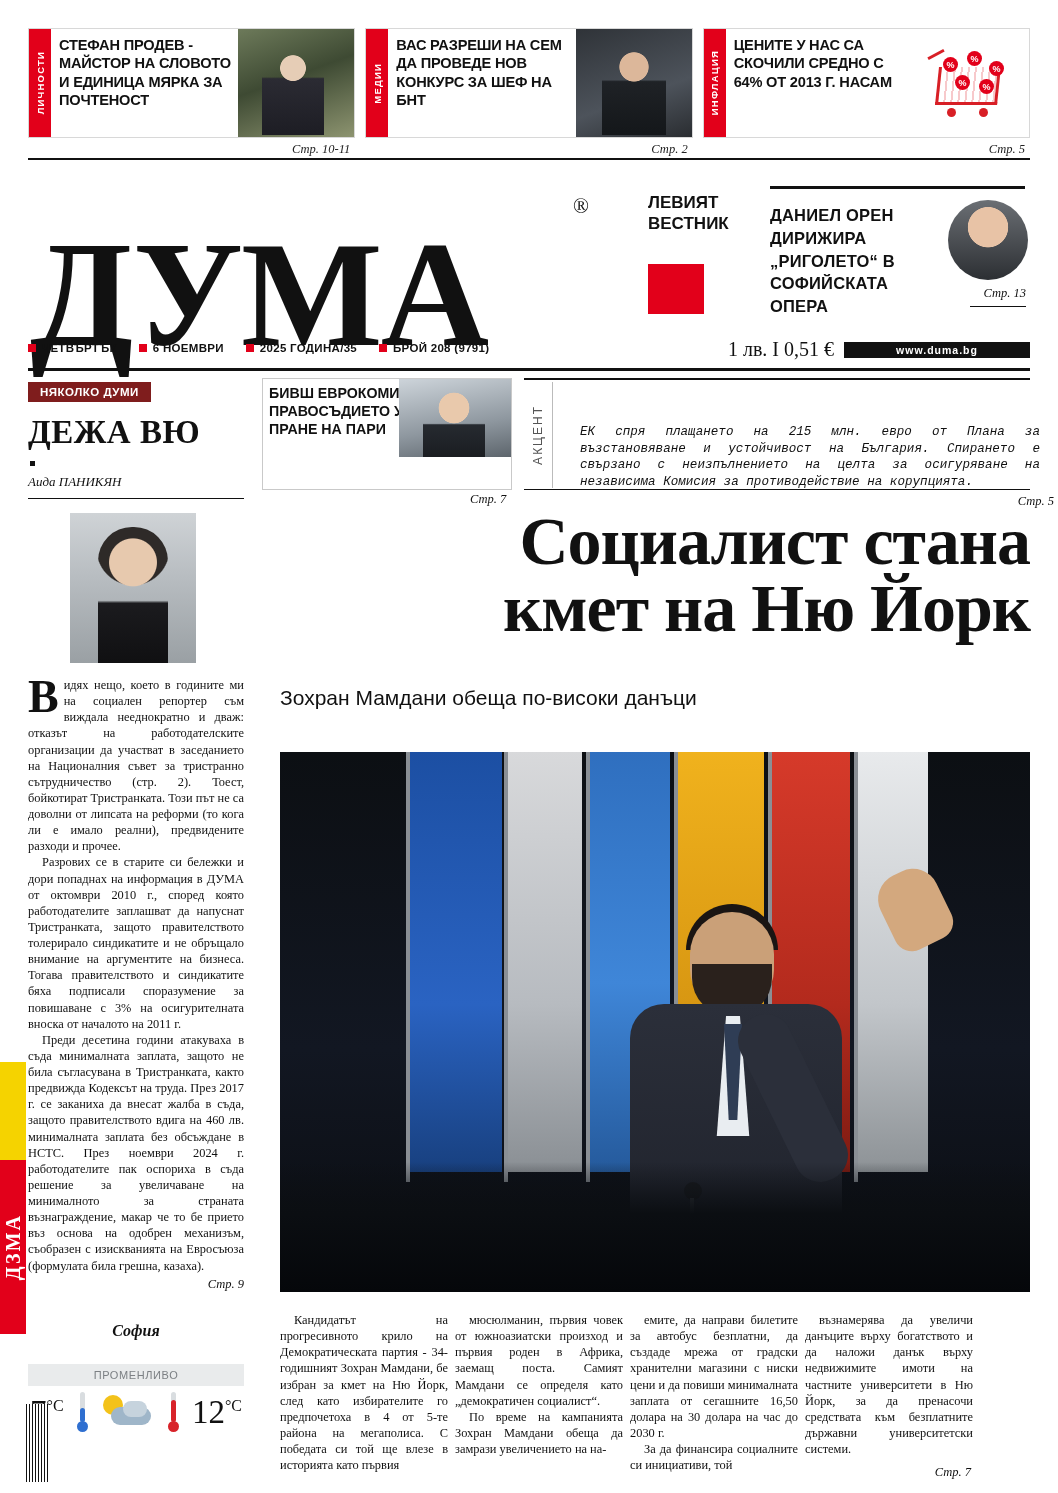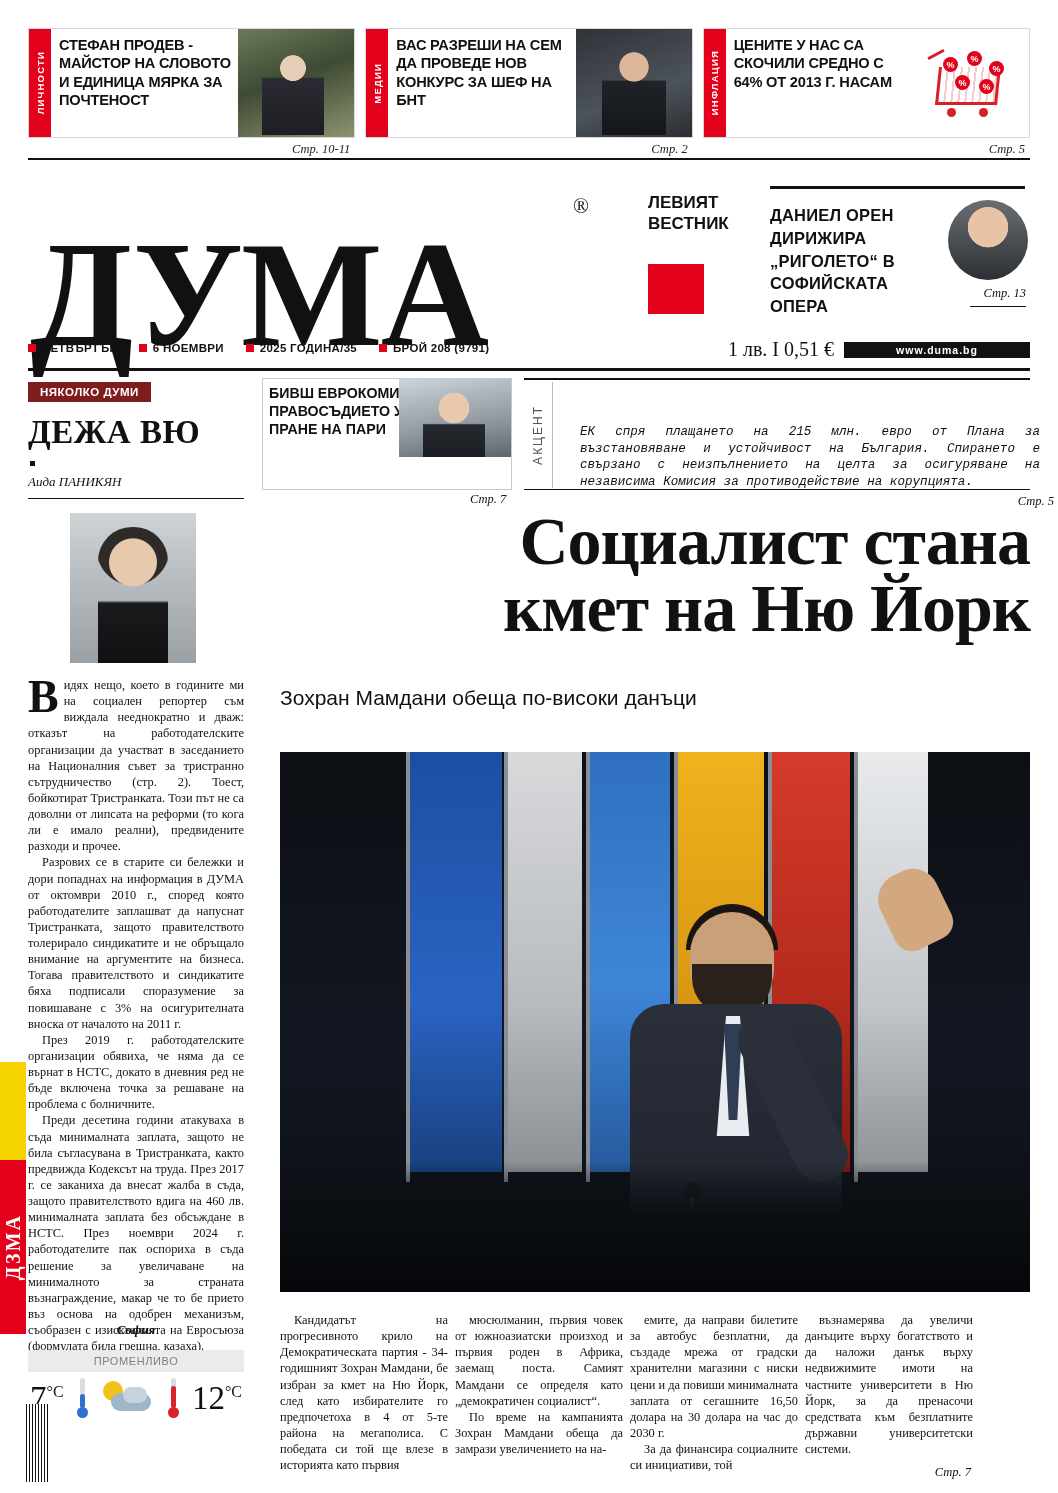--- a/index.html
+++ b/index.html
@@ -155,22 +155,22 @@
   .body-text p { margin:0 0 0 0; text-indent:14px; }
   .body-text p.first { text-indent:0; }
   .dropcap {
     float:left; font-family:"Liberation Serif", serif; font-weight:bold;
     font-size:46px; line-height:36px; padding:2px 5px 0 0;
   }
   .str9 { text-align:right; font-style:italic; font-family:"Liberation Serif", serif; font-size:12.5px; margin-top:2px;}
 
   
   .weather { position:absolute; left:28px; top:1322px; width:216px; }
-  .weather .city { text-align:center; font-family:"Liberation Serif", serif; font-weight:bold; font-style:italic; font-size:13px; }
-  .weather .bar { margin-top:12px; background:#e9ebec; color:#7c8084; font-size:11px; text-align:center; padding:5px 0; letter-spacing:.6px;}
+  .weather .city { text-align:center; font-family:"Liberation Serif", serif; font-weight:bold; font-style:italic; font-size:16px; }
+  .weather .bar { margin-top:24px; background:#e9ebec; color:#7c8084; font-size:11px; text-align:center; padding:5px 0; letter-spacing:.6px;}
   .weather .row { display:flex; align-items:center; justify-content:space-between; padding:6px 2px 0 2px; }
   .weather .temp { font-family:"Liberation Serif", serif; font-size:33px; }
   .weather .temp sup { font-size:16px; }
   .thermo { width:13px; height:40px; position:relative; }
   .thermo .tube{ position:absolute; left:4px; top:0; width:5px; height:30px; background:#d9dde0; border-radius:3px;}
   .thermo .fill{ position:absolute; left:4px; bottom:10px; width:5px; height:14px; border-radius:3px;}
   .thermo .bulb{ position:absolute; left:1px; bottom:0; width:11px;height:11px;border-radius:50%;}
   .thermo.cold .fill, .thermo.cold .bulb { background:#2f6fd0; }
   .thermo.warm .fill, .thermo.warm .bulb { background:#d8232a; }
   .wicon { width:54px; height:38px; position:relative; }
@@ -370,21 +370,20 @@
   <div class="left-col">
     <div class="nkd">НЯКОЛКО ДУМИ</div>
     <div class="deja">ДЕЖА ВЮ</div>
     <div class="dot"></div>
     <div class="author">Аида ПАНИКЯН</div>
     <div class="left-rule"></div>
     <div class="author-photo"></div>
     <div class="body-text">
       <p class="first"><span class="dropcap">В</span><span>идях нещо, което в годините ми на социален репортер съм виждала нееднократно и дваж: отказът на работодателските организации да участват в заседанието на Националния съвет за тристранно сътрудничество (стр. 2). Тоест, бойкотират Тристранката. Този път не са доволни от липсата на реформи (то кога ли е имало реални), предвидените разходи и прочее.</span></p>
       <p>Разрових се в старите си бележки и дори попаднах на информация в ДУМА от октомври 2010 г., според която работодателите заплашват да напуснат Тристранката, защото правителството толерирало синдикатите и не обръщало внимание на аргументите на бизнеса. Тогава правителството и синдикатите бяха подписали споразумение за повишаване с 3% на осигурителната вноска от началото на 2011 г.</p>
-      <p>През 2019 г. работодателските организации обявиха, че няма да се върнат в НСТС, докато в дневния ред не бъде включена точка за решаване на проблема с болничните.</p>
       <p>Преди десетина години атакуваха в съда минималната заплата, защото не била съгласувана в Тристранката, както предвижда Кодексът на труда. През 2017 г. се заканиха да внесат жалба в съда, защото правителството вдига на 460 лв. минималната заплата без обсъждане в НСТС. През ноември 2024 г. работодателите пак оспориха в съда решение за увеличаване на минималното за страната възнаграждение, макар че то бе прието въз основа на одобрен механизъм, съобразен с изискванията на Евросъюза (формулата била грешна, казаха).</p>
       <div class="str9">Стр. 9</div>
     </div>
   </div>
 
   <div class="side-tab">
     <div class="y"></div>
     <div class="r">
         <span>ДЗМА</span>
       </div>

